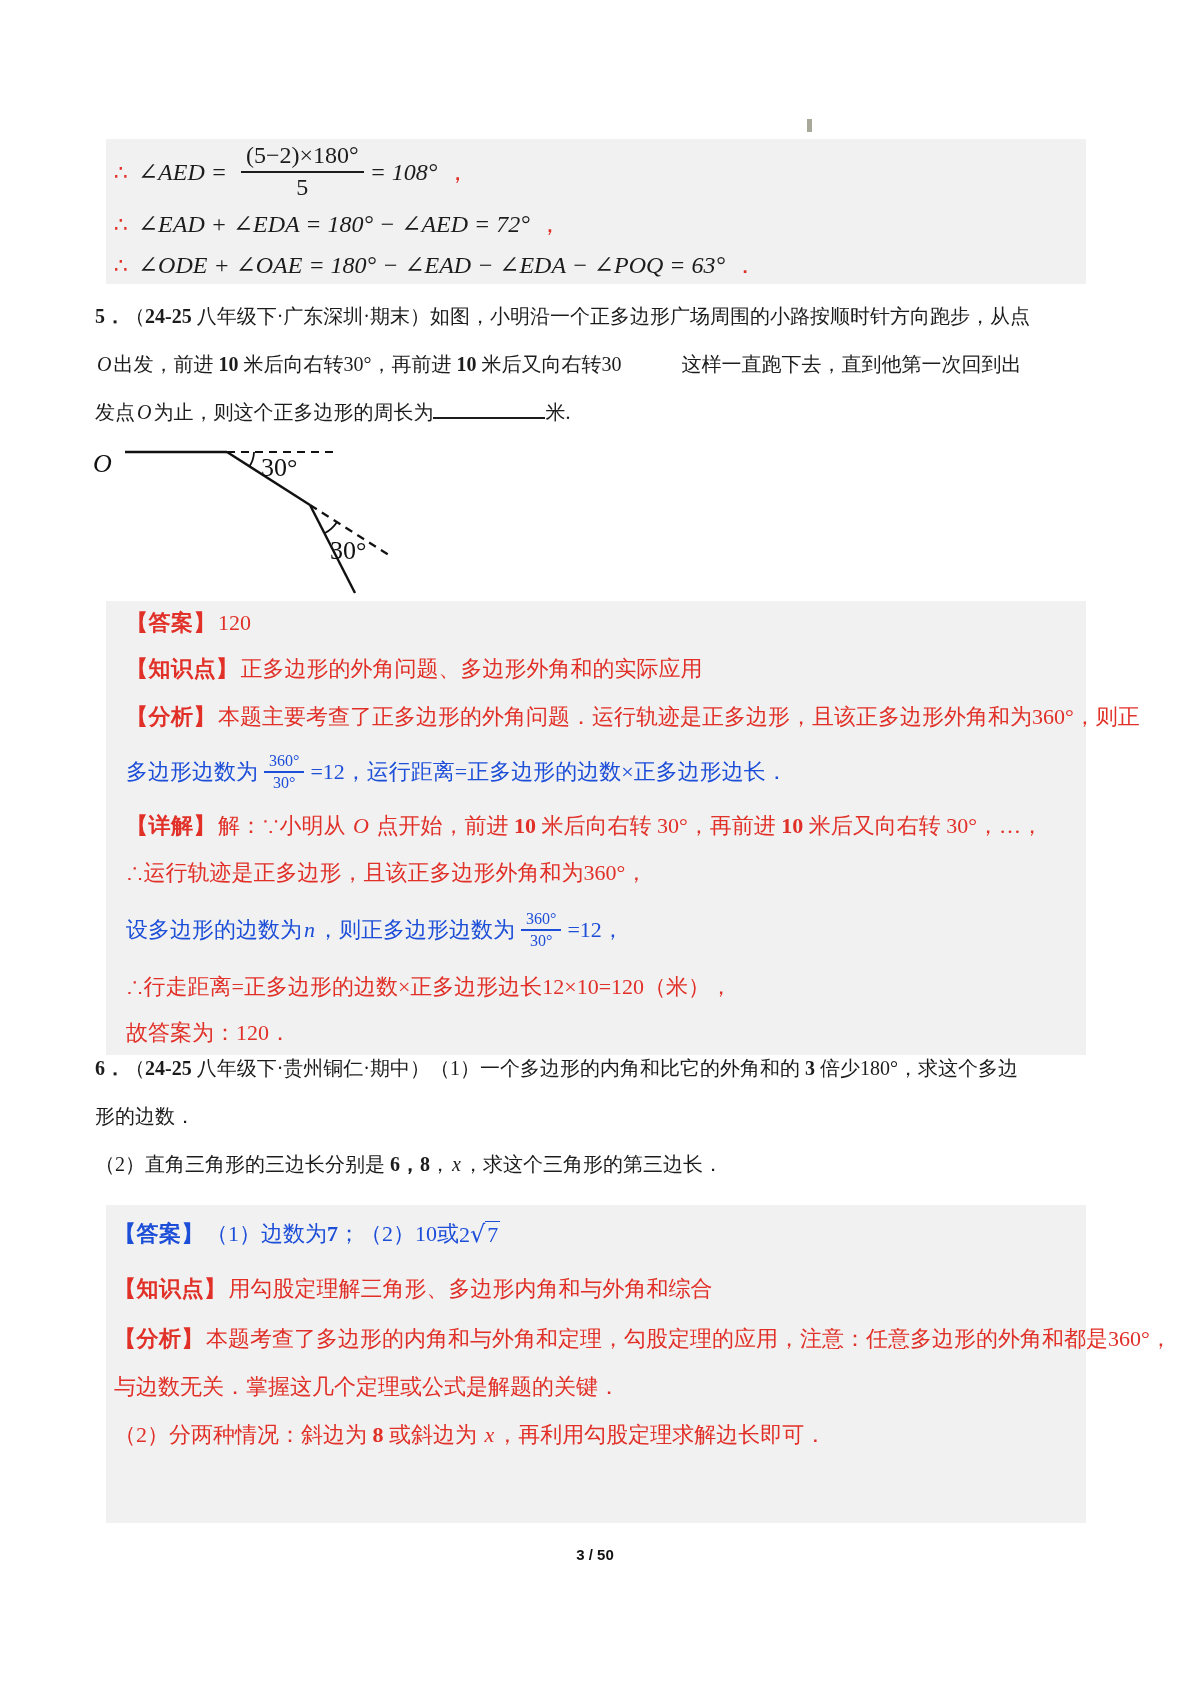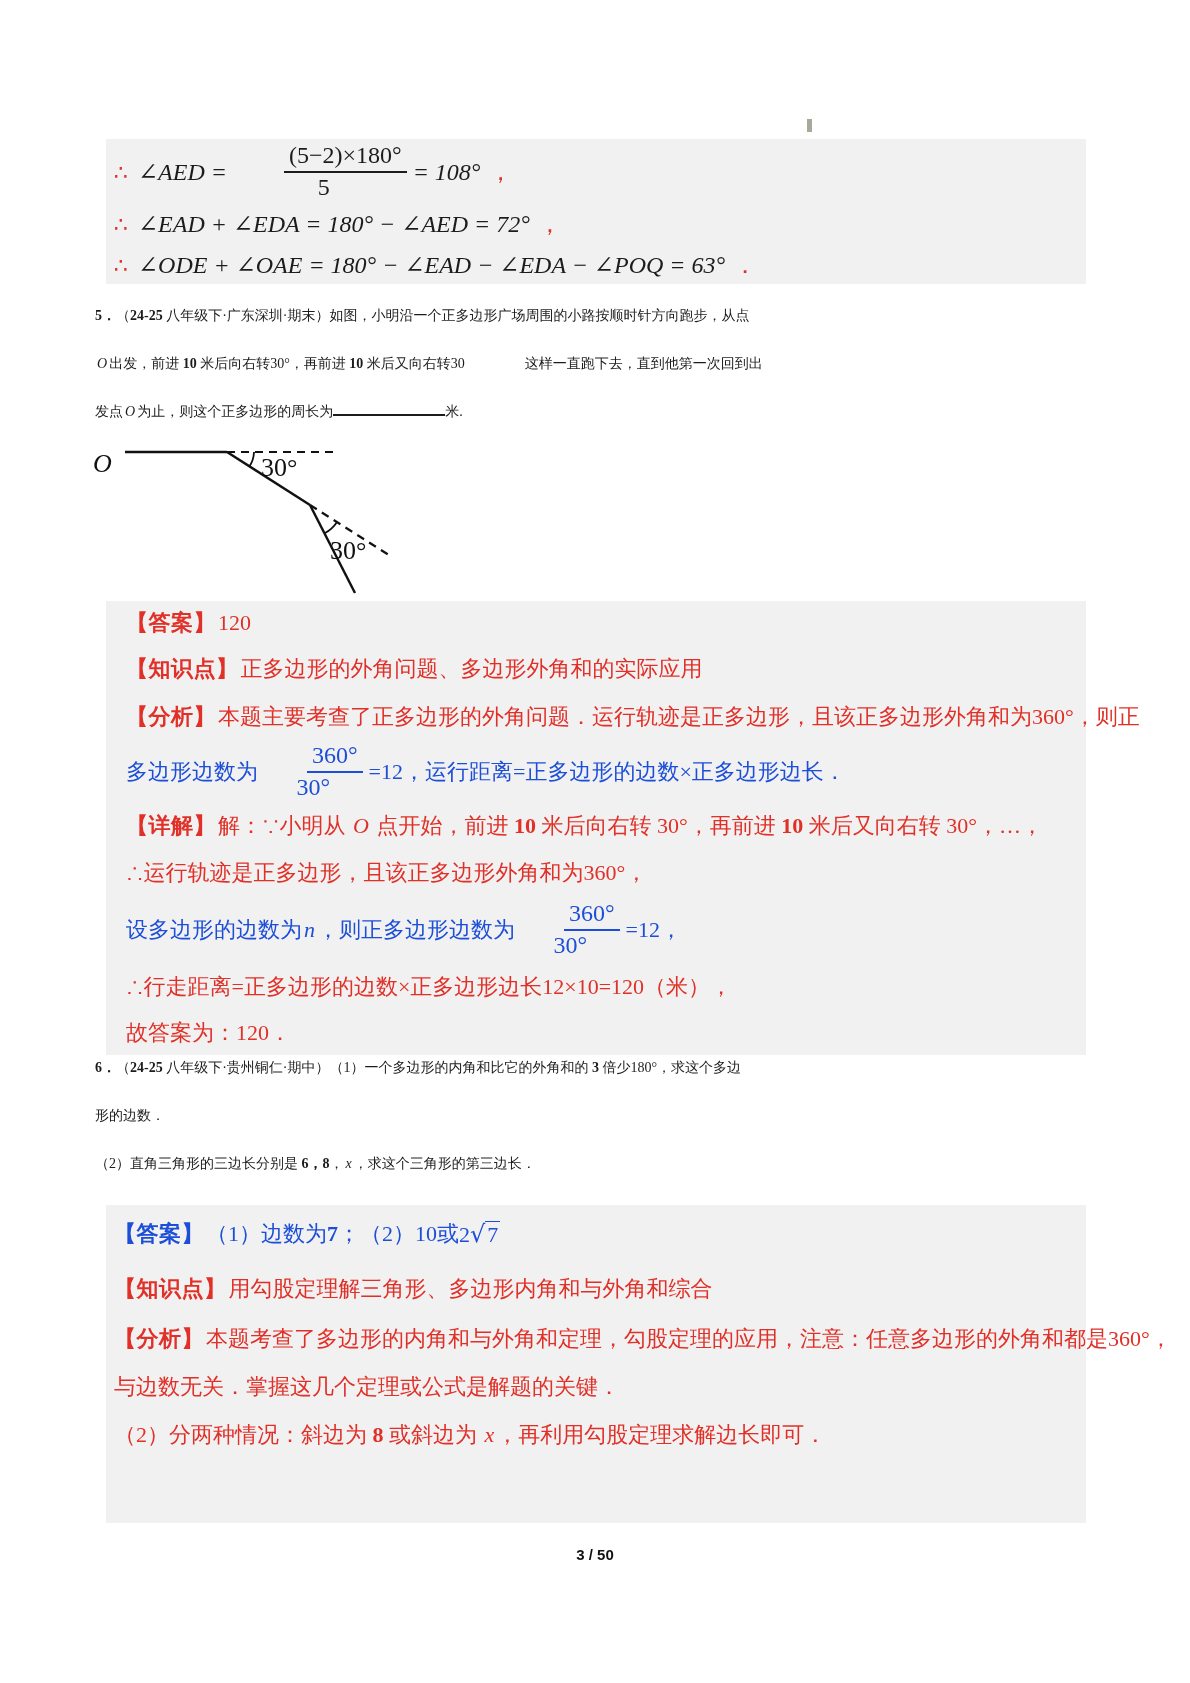--- a/index.html
+++ b/index.html
@@ -9,36 +9,36 @@
     overflow:hidden;
   }
   .abs{position:absolute;}
   .artifact{left:807px;top:119px;width:5px;height:13px;background:#a9a99b;}
   .gray{position:absolute;left:106px;width:980px;background:#f1f1f1;box-sizing:border-box;}
   .block1{top:139px;height:145px;padding:2px 0 0 8px;}
   .block2{top:601px;height:454px;padding-left:20px;}
   .block3{top:1205px;height:318px;padding-left:8px;}
   .q5text{left:95px;top:292px;width:1002px;}
   .q6text{left:95px;top:1044px;width:1002px;}
-  .qline{height:48px;line-height:48px;font-size:14px;white-space:nowrap;}
+  .qline{height:48px;line-height:48px;font-size:20px;white-space:nowrap;}
   .b{font-weight:bold;}
   .mi{font-style:italic;font-family:"Liberation Serif","DejaVu Serif",serif;padding:0 2px;}
   .red{color:#e13028;}
   .rline{height:48px;line-height:48px;font-size:22px;color:#e13028;white-space:nowrap;}
   .rlabel{font-weight:bold;letter-spacing:0.5px;margin-right:2px;}
   .fline{display:flex;align-items:center;font-size:24px;white-space:nowrap;}
   .fline .math{font-style:italic;margin-right:8px;}
   .fline .sym{margin-right:10px;font-family:"DejaVu Sans",sans-serif;font-size:22px;}
   .f1{height:62px;}
   .f2{height:42px;}
   .f3{height:40px;}
   .frac{display:inline-flex;flex-direction:column;text-align:center;vertical-align:middle;margin:0 6px;font-style:normal;}
-  .frac .num{display:block;padding:0 5px 1px 5px;border-bottom:2px solid currentColor;line-height:1.15;margin-left:43px;}
+  .frac .num{display:block;padding:0 5px 1px 5px;border-bottom:2px solid currentColor;line-height:1.15;}
   .frac .den{display:block;line-height:1.2;}
-  .frac.small{font-size:24px;}
+  .frac.small{font-size:16px;}
   .flexline{display:flex;align-items:center;font-size:22px;color:#1d4ed8;white-space:nowrap;}
   .gap{display:inline-block;width:60px;}
   .blank{display:inline-block;width:112px;height:26px;border-bottom:2px solid #1c1c1c;vertical-align:baseline;}
   .sqrt{white-space:nowrap;text-align:center;}
   .sqrt .rsign{font-family:"DejaVu Sans",sans-serif;font-size:24px;}
   .sqrt .rad{border-top:1.5px solid currentColor;padding:0 2px;}
   .diagram{left:85px;top:408px;}
   .diagram text{font-family:"Liberation Serif","DejaVu Serif",serif;font-size:26px;fill:#111;}
   .diagram .ital{font-style:italic;}
   .footer{top:1546px;left:0;width:100%;text-align:center;

